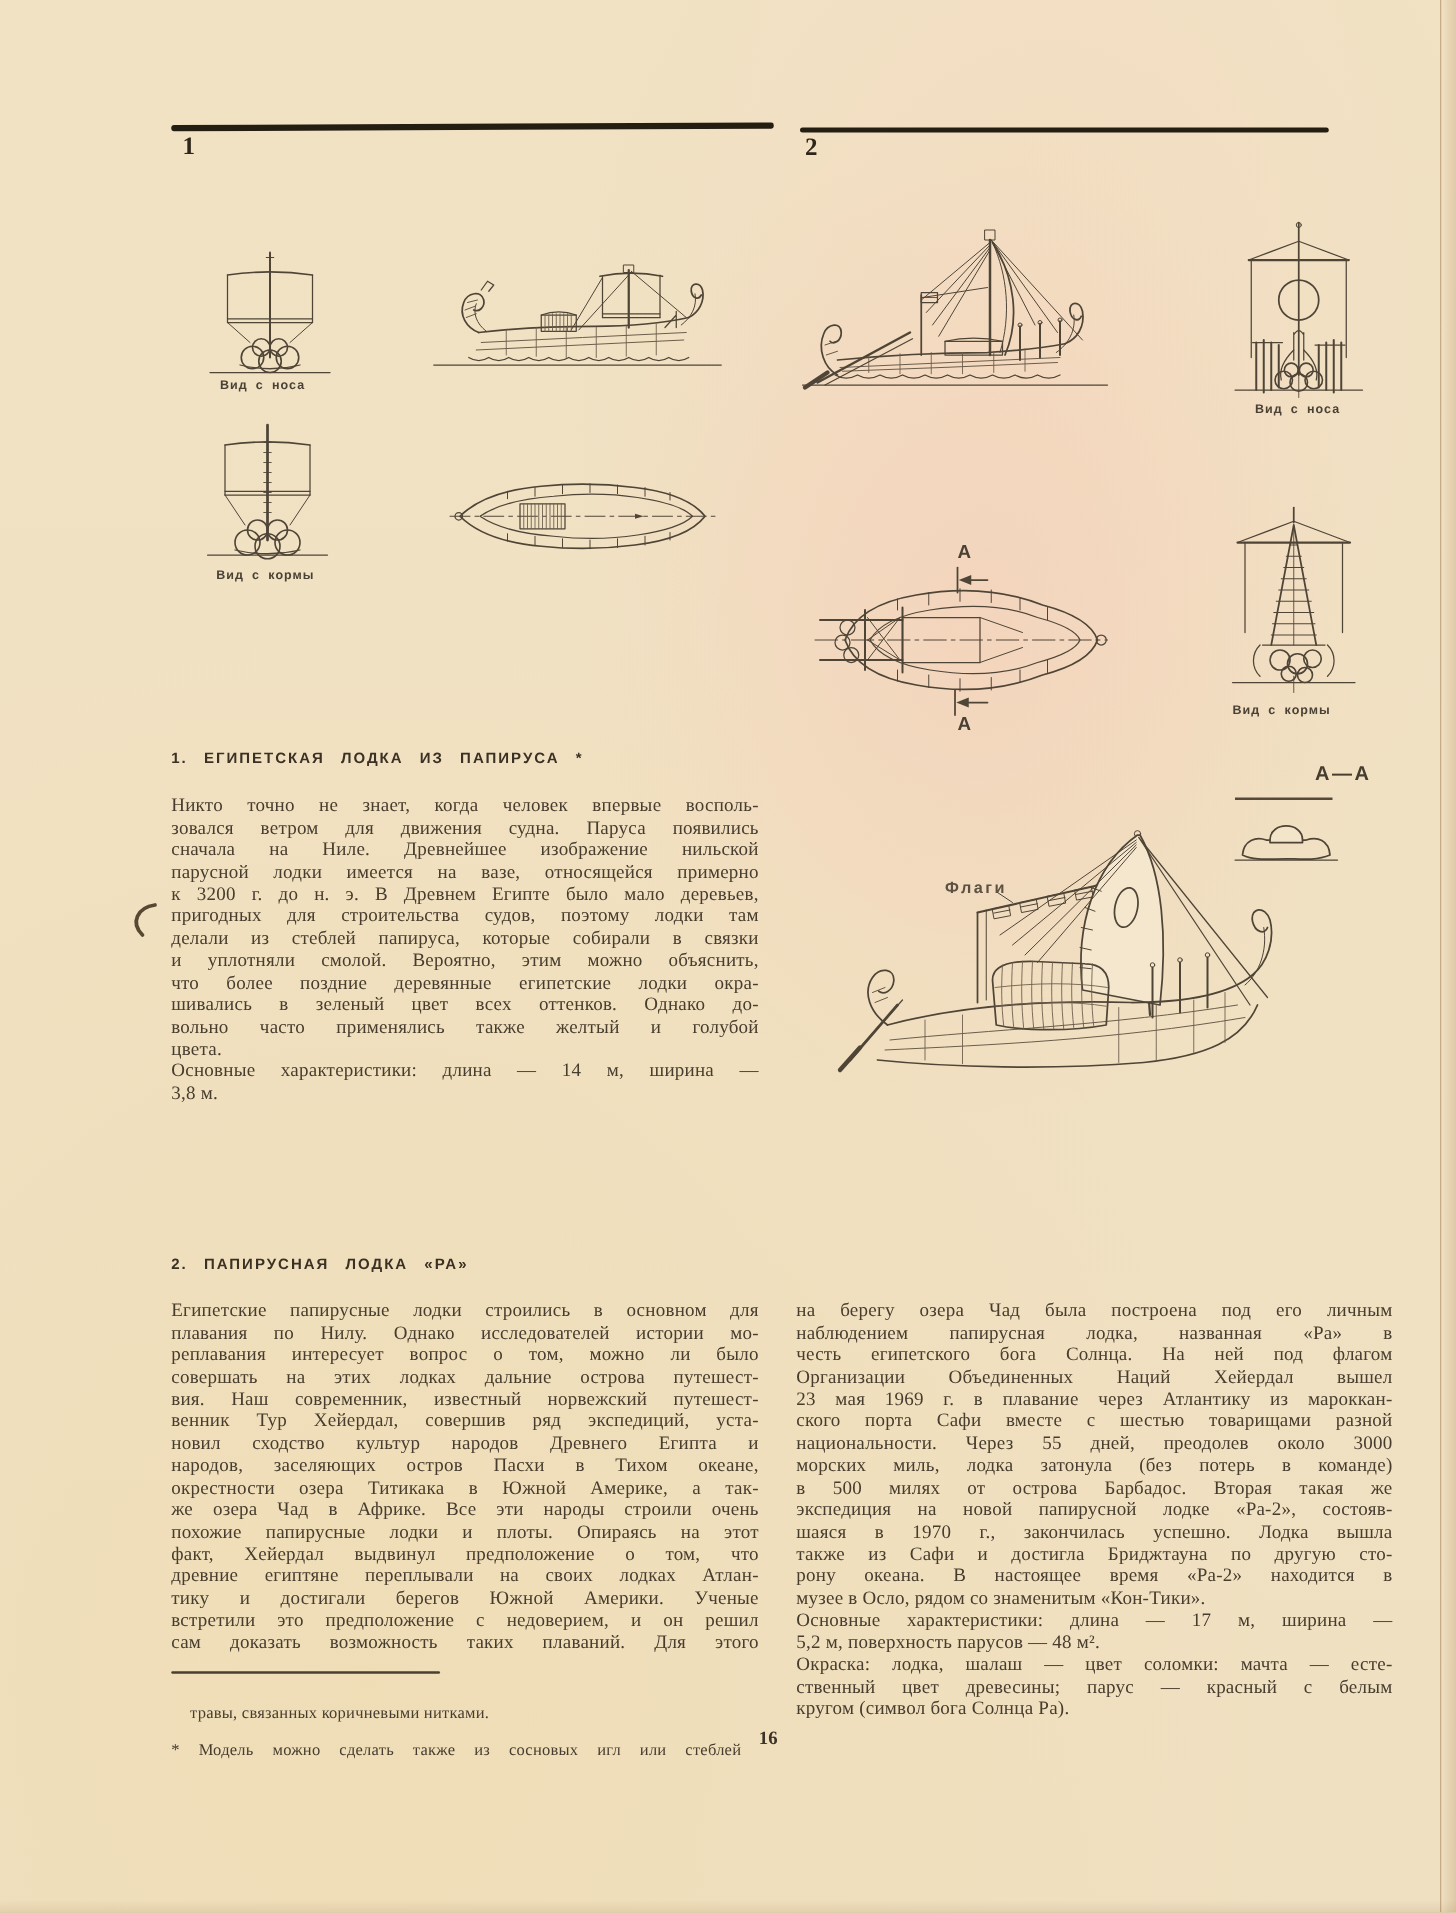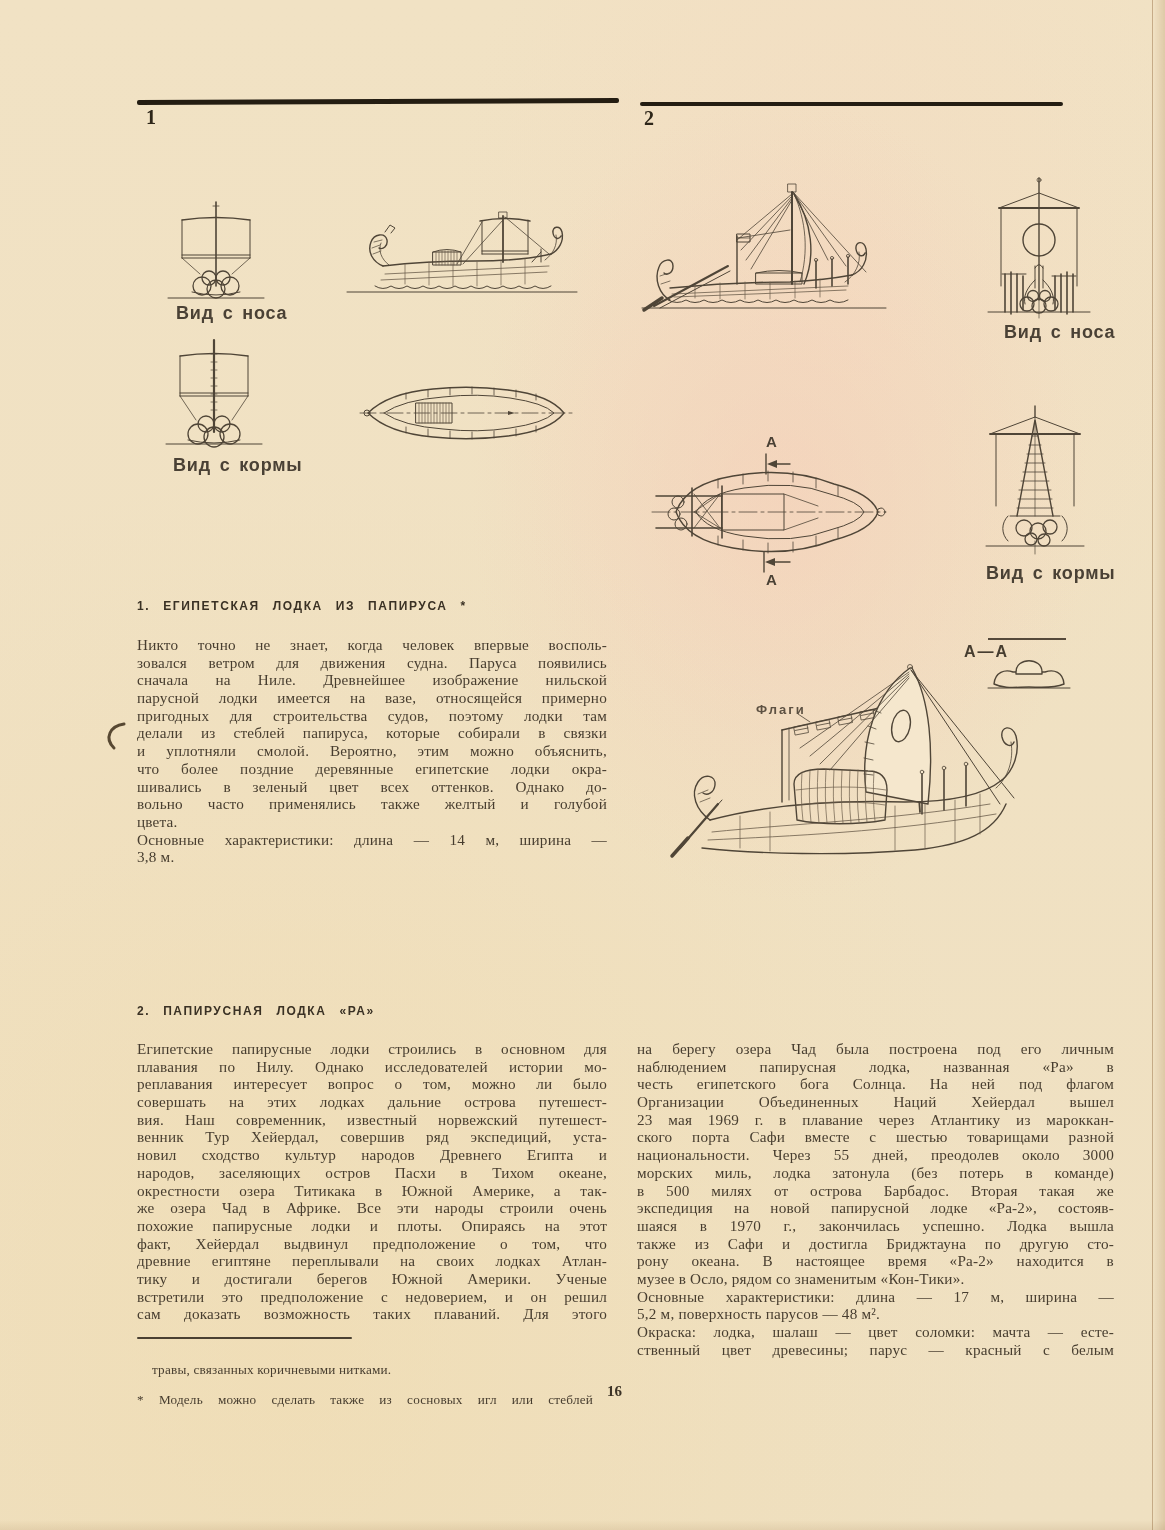--- a/index.html
+++ b/index.html
@@ -22,21 +22,21 @@
   .fig-num{position:absolute;font-weight:bold;font-size:20px;color:#2e2619;
     font-family:"Liberation Serif",serif;}
   .heading{position:absolute;font-family:"Liberation Sans","DejaVu Sans",sans-serif;
     font-weight:700;font-size:12px;letter-spacing:1.6px;word-spacing:8px;color:#3a3124;}
   .textcol{position:absolute;font-size:15.2px;line-height:17.7px;letter-spacing:0.2px;}
   .tline{height:17.7px;white-space:nowrap;}
   .tline.just{white-space:normal;text-align:justify;text-align-last:justify;}
   .fnline{position:absolute;font-size:13.2px;letter-spacing:0.2px;}
   .fnline.just{text-align:justify;text-align-last:justify;}
   .draw-label{position:absolute;font-family:"Liberation Sans","DejaVu Sans",sans-serif;
-    font-weight:700;font-size:18px;letter-spacing:0.8px;word-spacing:3px;color:#4a4135;}
+    font-weight:700;font-size:10px;letter-spacing:0.8px;word-spacing:3px;color:#4a4135;}
   .marker-a{position:absolute;font-family:"Liberation Sans","DejaVu Sans",sans-serif;
     font-weight:700;font-size:15px;color:#4a4135;}
   .aa-label{position:absolute;font-family:"Liberation Sans","DejaVu Sans",sans-serif;
     font-weight:700;font-size:16px;letter-spacing:2px;color:#463d30;}
   .aa-rule{position:absolute;height:2px;background:#55493a;}
   .page-num{position:absolute;font-weight:bold;font-size:15px;color:#3c3326;}
   .flags-label{position:absolute;font-family:"Liberation Sans","DejaVu Sans",sans-serif;
     font-weight:700;font-size:13px;letter-spacing:2px;color:#5d5142;}
   svg.draw{position:absolute;overflow:visible;}
   .draw path,.draw line,.draw circle,.draw rect,.draw ellipse,.draw polyline{
@@ -224,21 +224,21 @@
     <circle cx="40" cy="124" r="8"></circle>
       <circle cx="54" cy="127" r="8"></circle>
       <circle cx="66" cy="123" r="7"></circle>
     <circle cx="47" cy="135" r="6"></circle>
       <circle cx="60" cy="136" r="6"></circle>
     <path d="M2,142 H100" class="w1"></path>
     <path d="M51,137 V150" class="w07"></path>
   </svg>
   <div class="draw-label" style="left:986px;top:563px;">Вид с кормы</div>
 
-  <div class="aa-label" style="left:964px;top:611px;margin-top:32px;">А—А</div>
+  <div class="aa-label" style="left:1052px;top:611px;">А—А</div>
   <div class="aa-rule" style="left:988px;top:638px;width:78px;"></div>
   <svg class="draw" style="left:986px;top:644px;" width="86" height="48" viewBox="0 0 86 48">
     <defs>
       <pattern id="hatch" patternUnits="userSpaceOnUse" width="5" height="5">
         <path d="M0,5 L5,0" stroke="#4f4537" stroke-width="0.8"></path>
       </pattern>
     </defs>
     <path d="M8,40 C9,28 19,25 27,28 L59,28 C68,25 77,28 78,40 C66,45 52,43 43,43 C30,43 18,45 8,40 Z" fill="url(#hatch)" class="w14"></path>
     <path d="M30,28 C30,13 56,13 56,28 L56,30 L30,30 Z" class="paperfill w14"></path>
     <path d="M2,44 H84" class="w1"></path>
@@ -286,20 +286,21 @@
   <svg class="draw" style="left:102px;top:720px;" width="26" height="32" viewBox="0 0 26 32">
     <path d="M22,4 C8,6 2,18 12,28" style="stroke:rgba(60,45,25,0.85);stroke-width:3;"></path>
   </svg>
 
   <div class="heading" style="left:137px;top:599px;width:470px;">1. ЕГИПЕТСКАЯ ЛОДКА ИЗ ПАПИРУСА *</div>
   <div class="textcol" style="left:137px;top:636px;width:470px;">
       <div class="tline just">Никто точно не знает, когда человек впервые восполь-</div>
       <div class="tline just">зовался ветром для движения судна. Паруса появились</div>
       <div class="tline just">сначала на Ниле. Древнейшее изображение нильской</div>
       <div class="tline just">парусной лодки имеется на вазе, относящейся примерно</div>
+      <div class="tline just">к 3200 г. до н. э. В Древнем Египте было мало деревьев,</div>
       <div class="tline just">пригодных для строительства судов, поэтому лодки там</div>
       <div class="tline just">делали из стеблей папируса, которые собирали в связки</div>
       <div class="tline just">и уплотняли смолой. Вероятно, этим можно объяснить,</div>
       <div class="tline just">что более поздние деревянные египетские лодки окра-</div>
       <div class="tline just">шивались в зеленый цвет  всех оттенков.  Однако  до-</div>
       <div class="tline just">вольно часто применялись  также  желтый  и  голубой</div>
       <div class="tline">цвета.</div>
       <div class="tline just">Основные характеристики:  длина — 14 м, ширина  —</div>
       <div class="tline">3,8 м.</div>
     </div>
@@ -335,20 +336,21 @@
       <div class="tline just">в 500 милях от острова Барбадос.  Вторая такая  же</div>
       <div class="tline just">экспедиция на новой папирусной лодке «Ра-2», состояв-</div>
       <div class="tline just">шаяся в 1970 г., закончилась  успешно.  Лодка вышла</div>
       <div class="tline just">также из Сафи и достигла Бриджтауна по другую сто-</div>
       <div class="tline just">рону океана. В настоящее время  «Ра-2» находится  в</div>
       <div class="tline">музее в Осло, рядом со знаменитым «Кон-Тики».</div>
       <div class="tline just">Основные характеристики: длина — 17 м, ширина  —</div>
       <div class="tline">5,2 м, поверхность парусов — 48 м².</div>
       <div class="tline just">Окраска: лодка, шалаш — цвет соломки: мачта — есте-</div>
       <div class="tline just">ственный цвет древесины; парус — красный  с белым</div>
+      <div class="tline">кругом (символ бога Солнца Ра).</div>
     </div>
 
   <div class="rule" style="left:137px;top:1337px;width:215px;height:2px;background:#4a4032;"></div>
   <div class="fnline just" style="left:137px;top:1392px;width:456px;">* Модель можно сделать  также из сосновых игл или стеблей</div>
   <div class="fnline" style="left:152px;top:1362px;width:456px;">травы, связанных коричневыми нитками.</div>
 
   <div class="page-num" style="left:607px;top:1383px;">16</div>
 
   <div class="edge-right"></div>
   <div class="edge-bottom"></div>

